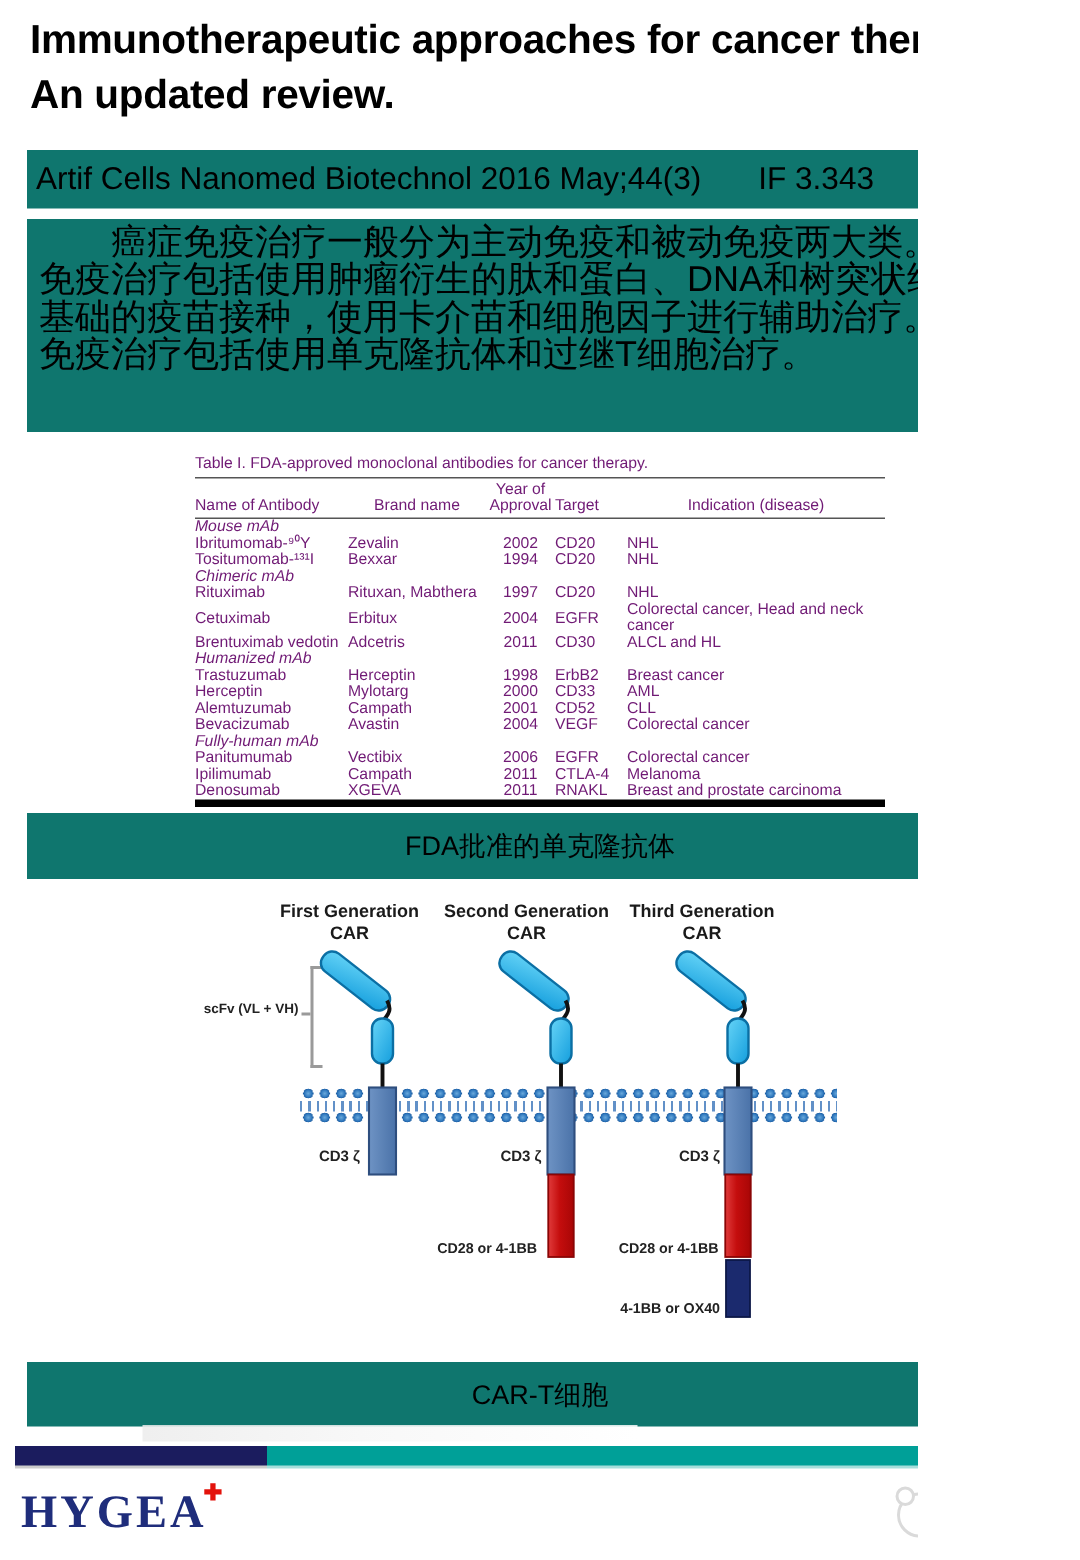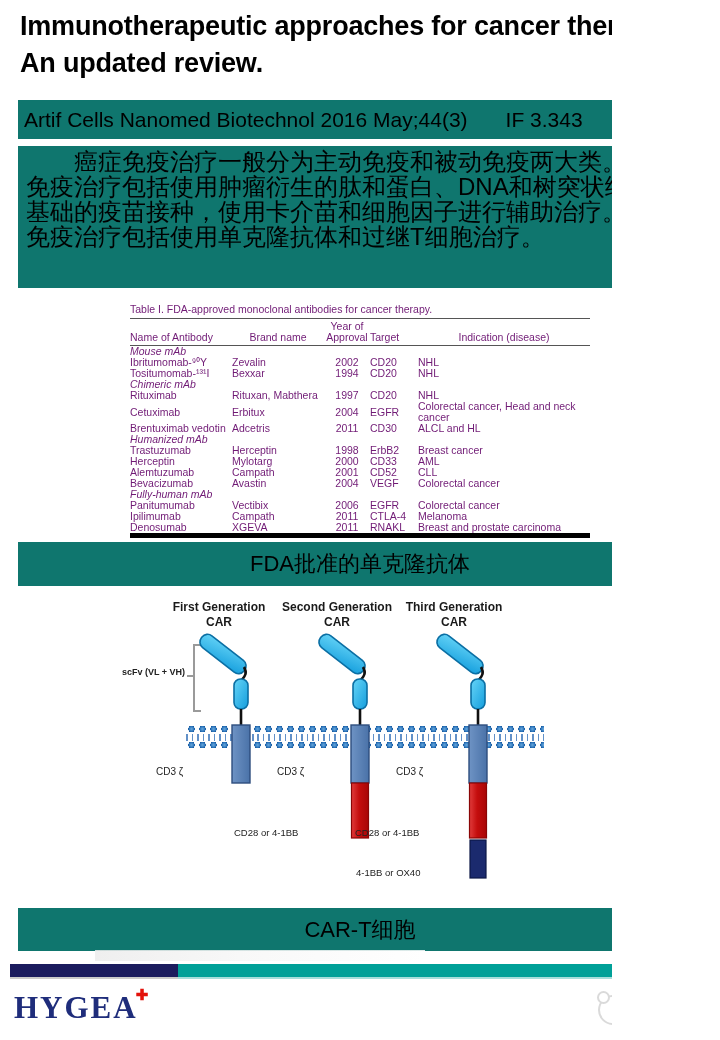--- a/index.html
+++ b/index.html
@@ -29,44 +29,44 @@
   table.fda tbody{border-bottom:5px solid #000000;}
   table.fda td{padding:0;height:11px;}
   th.c0,td.col0{width:102px;text-align:left;}
   th.c1{width:92px;text-align:center;} td.col1{text-align:left;}
   th.c2,td.col2{width:46px;text-align:center;white-space:pre-line;margin-top:27px;}
   th.c3,td.col3{width:48px;text-align:left;padding-left:4px;}
   th.c4{width:172px;text-align:center;} td.col4{text-align:left;}
   tr.section-row td{font-style:italic;}
 
   
-  .cap{display:flex;align-items:center;justify-content:center;font-size:22px;color:#000;}
+  .cap{display:flex;align-items:center;justify-content:center;font-size:18px;color:#000;}
   .fda-cap{top:542px;height:44px;}
   .cart-cap{top:908px;height:43px;}
 
   
-  .diagram{position:absolute;left:106px;top:595px;width:490px;height:310px;}
+  .diagram{position:absolute;left:120px;top:595px;width:490px;height:310px;}
   .gen-title{position:absolute;width:140px;text-align:center;font-size:12px;font-weight:bold;
              color:#1a1a1a;line-height:15px;top:5px;}
   .membrane{position:absolute;left:80px;top:129px;width:358px;height:26px;
     background-color:#fff;
     background-image:
       radial-gradient(circle 4.5px at 5.5px 5px,#6aa9dc 0%,#2d76bc 55%,#1a5ba0 72%,transparent 75%),
       radial-gradient(circle 4.5px at 5.5px 5px,#6aa9dc 0%,#2d76bc 55%,#1a5ba0 72%,transparent 75%),
       repeating-linear-gradient(90deg,rgba(70,125,190,.85) 0 1.5px,rgba(255,255,255,0) 1.5px 5.5px);
     background-size:11px 10px,11px 10px,100% 7px;
     background-position:0 0,0 16px,0 9.5px;
     background-repeat:repeat-x,repeat-x,no-repeat;}
   .car-svg{position:absolute;top:37px;width:120px;height:250px;}
   .scfv-label{position:absolute;left:6px;top:72px;width:73px;text-align:right;
               font-size:9px;font-weight:bold;color:#222;}
   .bracket{position:absolute;left:87px;top:49px;width:6px;height:64px;
            border-left:2px solid #9a9a9a;border-top:2px solid #9a9a9a;border-bottom:2px solid #9a9a9a;}
   .bracket-tick{position:absolute;left:81px;top:80px;width:6px;height:2px;background:#9a9a9a;}
-  .dom-label{position:absolute;text-align:left;font-weight:normal;color:#222;}
+  .dom-label{position:absolute;text-align:right;font-weight:bold;color:#222;}
   .cd3{font-size:10px;width:70px;top:171px;}
   .dom2{font-size:9.5px;width:110px;top:232px;}
   .dom3{font-size:9.5px;width:110px;top:272px;}
 
   
   .foot-glow{position:absolute;left:95px;top:950px;width:330px;height:11px;
              background:linear-gradient(90deg,#ececec,#f7f7f7 45%,#ffffff);opacity:.85;}
   .bar-navy{position:absolute;left:10px;top:964px;width:168px;height:13px;background:#1b1c5e;
             box-shadow:0 2px 0 rgba(140,140,140,.45);}
   .bar-teal{position:absolute;left:178px;top:964px;width:528px;height:13px;background:#00a098;

